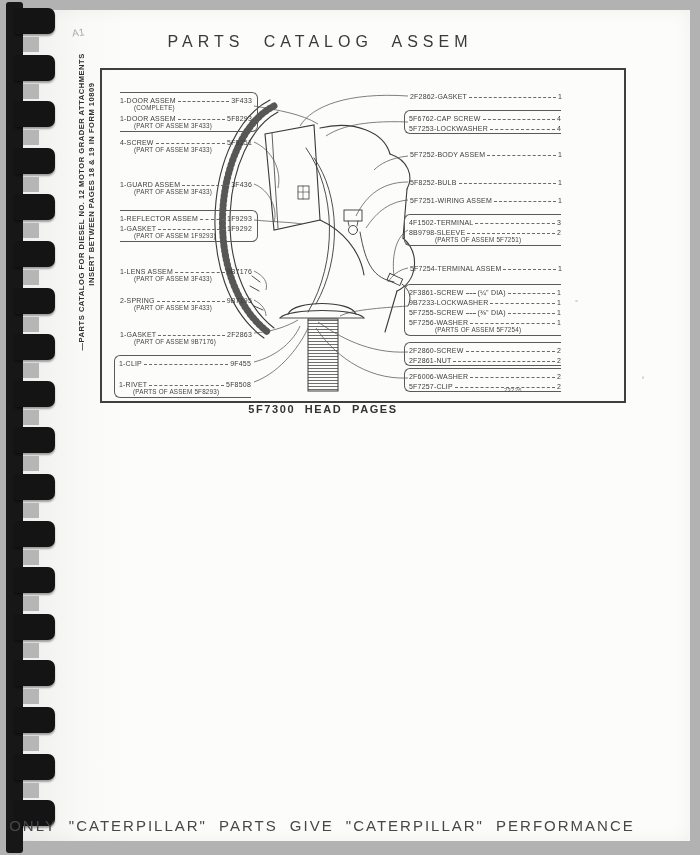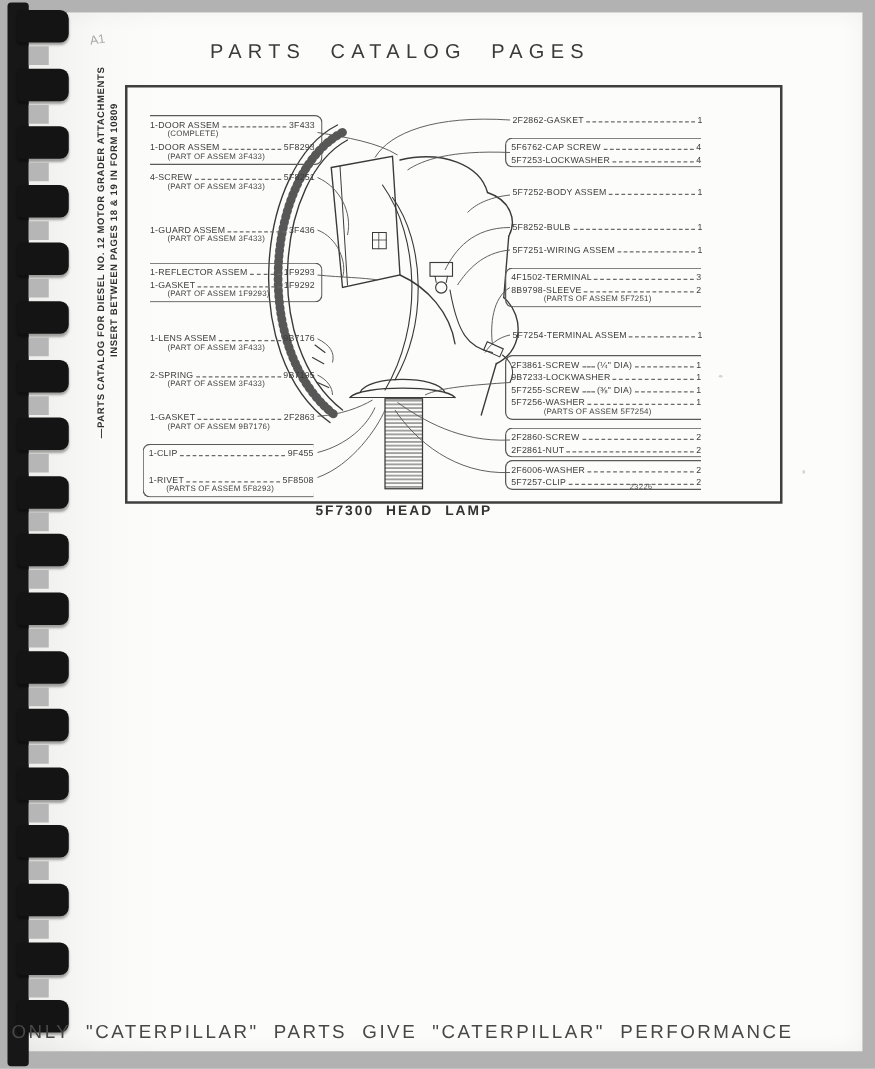--- a/index.html
+++ b/index.html
@@ -98,21 +98,21 @@
       <div class="tooth" style="top: 800.2px;"></div>
     </div>
 
   <div class="margin-note">
     <div class="mn-line">—PARTS CATALOG FOR DIESEL NO. 12 MOTOR GRADER ATTACHMENTS</div>
     <div class="mn-line mn-insert">INSERT BETWEEN PAGES 18 &amp; 19 IN FORM 10809</div>
   </div>
 
   <div class="hand-mark">A1</div>
 
-  <h1 class="title">PARTS CATALOG PAGES</h1>
+  <h1 class="title">PARTS CATALOG ASSEM</h1>
 
   <div class="diagram-box">
     <svg width="522" height="331" viewBox="0 0 522 331">
       <defs>
         <pattern id="thr" width="4" height="3" patternUnits="userSpaceOnUse">
           <line x1="0" y1="1.5" x2="4" y2="1.5" stroke="#4a4a4a" stroke-width="0.8"></line>
         </pattern>
       </defs>
 
       <g stroke="#3a3a3a" fill="none" stroke-width="1.1" stroke-linecap="round">
@@ -357,20 +357,20 @@
           <div class="lrow">
             <span class="nm">5F7257-CLIP</span>
             <span class="ld"></span>
             <span class="qty">2</span>
           </div>
         </div>
       </div>
     <div class="drawing-no">23226</div>
   </div>
 
-  <div class="caption">5F7300 HEAD LAMP</div>
+  <div class="caption">5F7300 HEAD PAGES</div>
 
   <div class="slogan">ONLY "CATERPILLAR" PARTS GIVE "CATERPILLAR" PERFORMANCE</div>
 
   <div class="speck" style="left:575px;top:300px;width:3px;height:2px;"></div>
   <div class="speck" style="left:642px;top:376px;width:2px;height:3px;"></div>
   <div class="speck" style="left:558px;top:128px;width:3px;height:2px;"></div>
 </div>
 
 </body></html>

